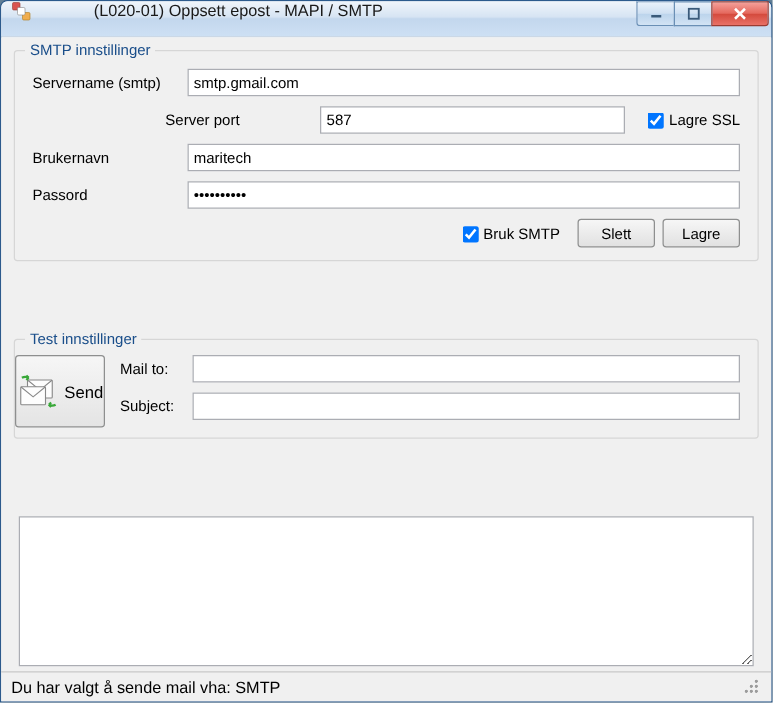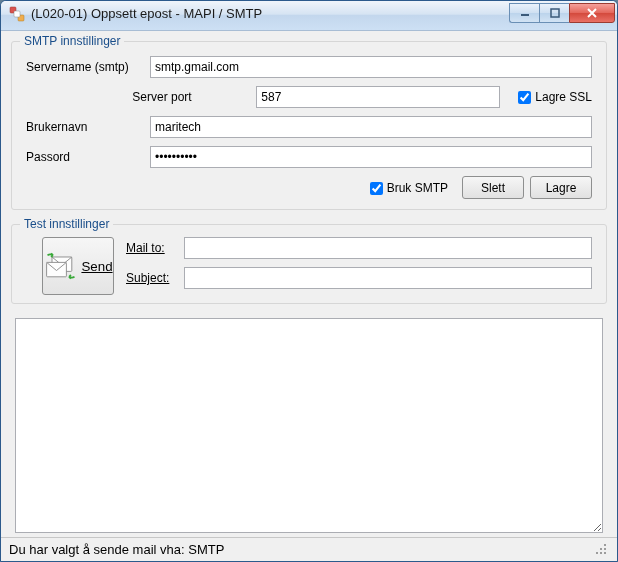--- a/index.html
+++ b/index.html
@@ -19,23 +19,23 @@
       border-radius: 6px 6px 0 0;
       box-shadow: 0 0 8px rgba(0,0,0,0.3);
       display: flex;
       flex-direction: column;
     }
     .titlebar {
       height: 30px;
       background: linear-gradient(to bottom, #f0f5fb 0%, #d6e4f3 45%, #c3d7ed 50%, #cde0f4 100%);
       border-bottom: 1px solid #a8bdd4;
       display: flex;
-      align-items: center;
       padding: 0 0 4px 8px;
       border-radius: 5px 5px 0 0;
+      gap: 44px;
     }
     .app-icon {
       width: 16px; height: 16px;
       margin-right: 6px;
       display: inline-flex;
       align-items: center;
       justify-content: center;
     }
     .title-text {
       flex: 1;
@@ -67,20 +67,21 @@
       border-color: #9a3b32;
     }
     .win-btn svg { display:block; }
 
     .client {
       flex: 1;
       padding: 10px 10px 0 10px;
       display: flex;
       flex-direction: column;
       background: #f0f0f0;
+      gap: 48px;
     }
     .groupbox {
       border: 1px solid #d6d6d6;
       border-radius: 3px;
       padding: 14px 14px 10px 14px;
       margin-bottom: 14px;
       position: relative;
       background: #f0f0f0;
     }
     .groupbox .legend {
@@ -131,22 +132,21 @@
       border: 1px solid #8e8f8f;
       border-radius: 3px;
       background: linear-gradient(to bottom, #f6f6f6, #e1e1e1);
       font-family: inherit;
       font-size: 12px;
       padding: 4px 10px;
       margin-left: 6px;
       cursor: default;
     }
     .test-group {
-      padding: 12px 14px 6px 30px;
-      text-decoration: underline;
+      padding: 12px 14px 6px 0;
     }
     .test-flex {
       display: flex;
       gap: 12px;
       align-items: flex-start;
     }
     .send-btn {
       width: 72px;
       height: 58px;
       border: 1px solid #8e8f8f;

